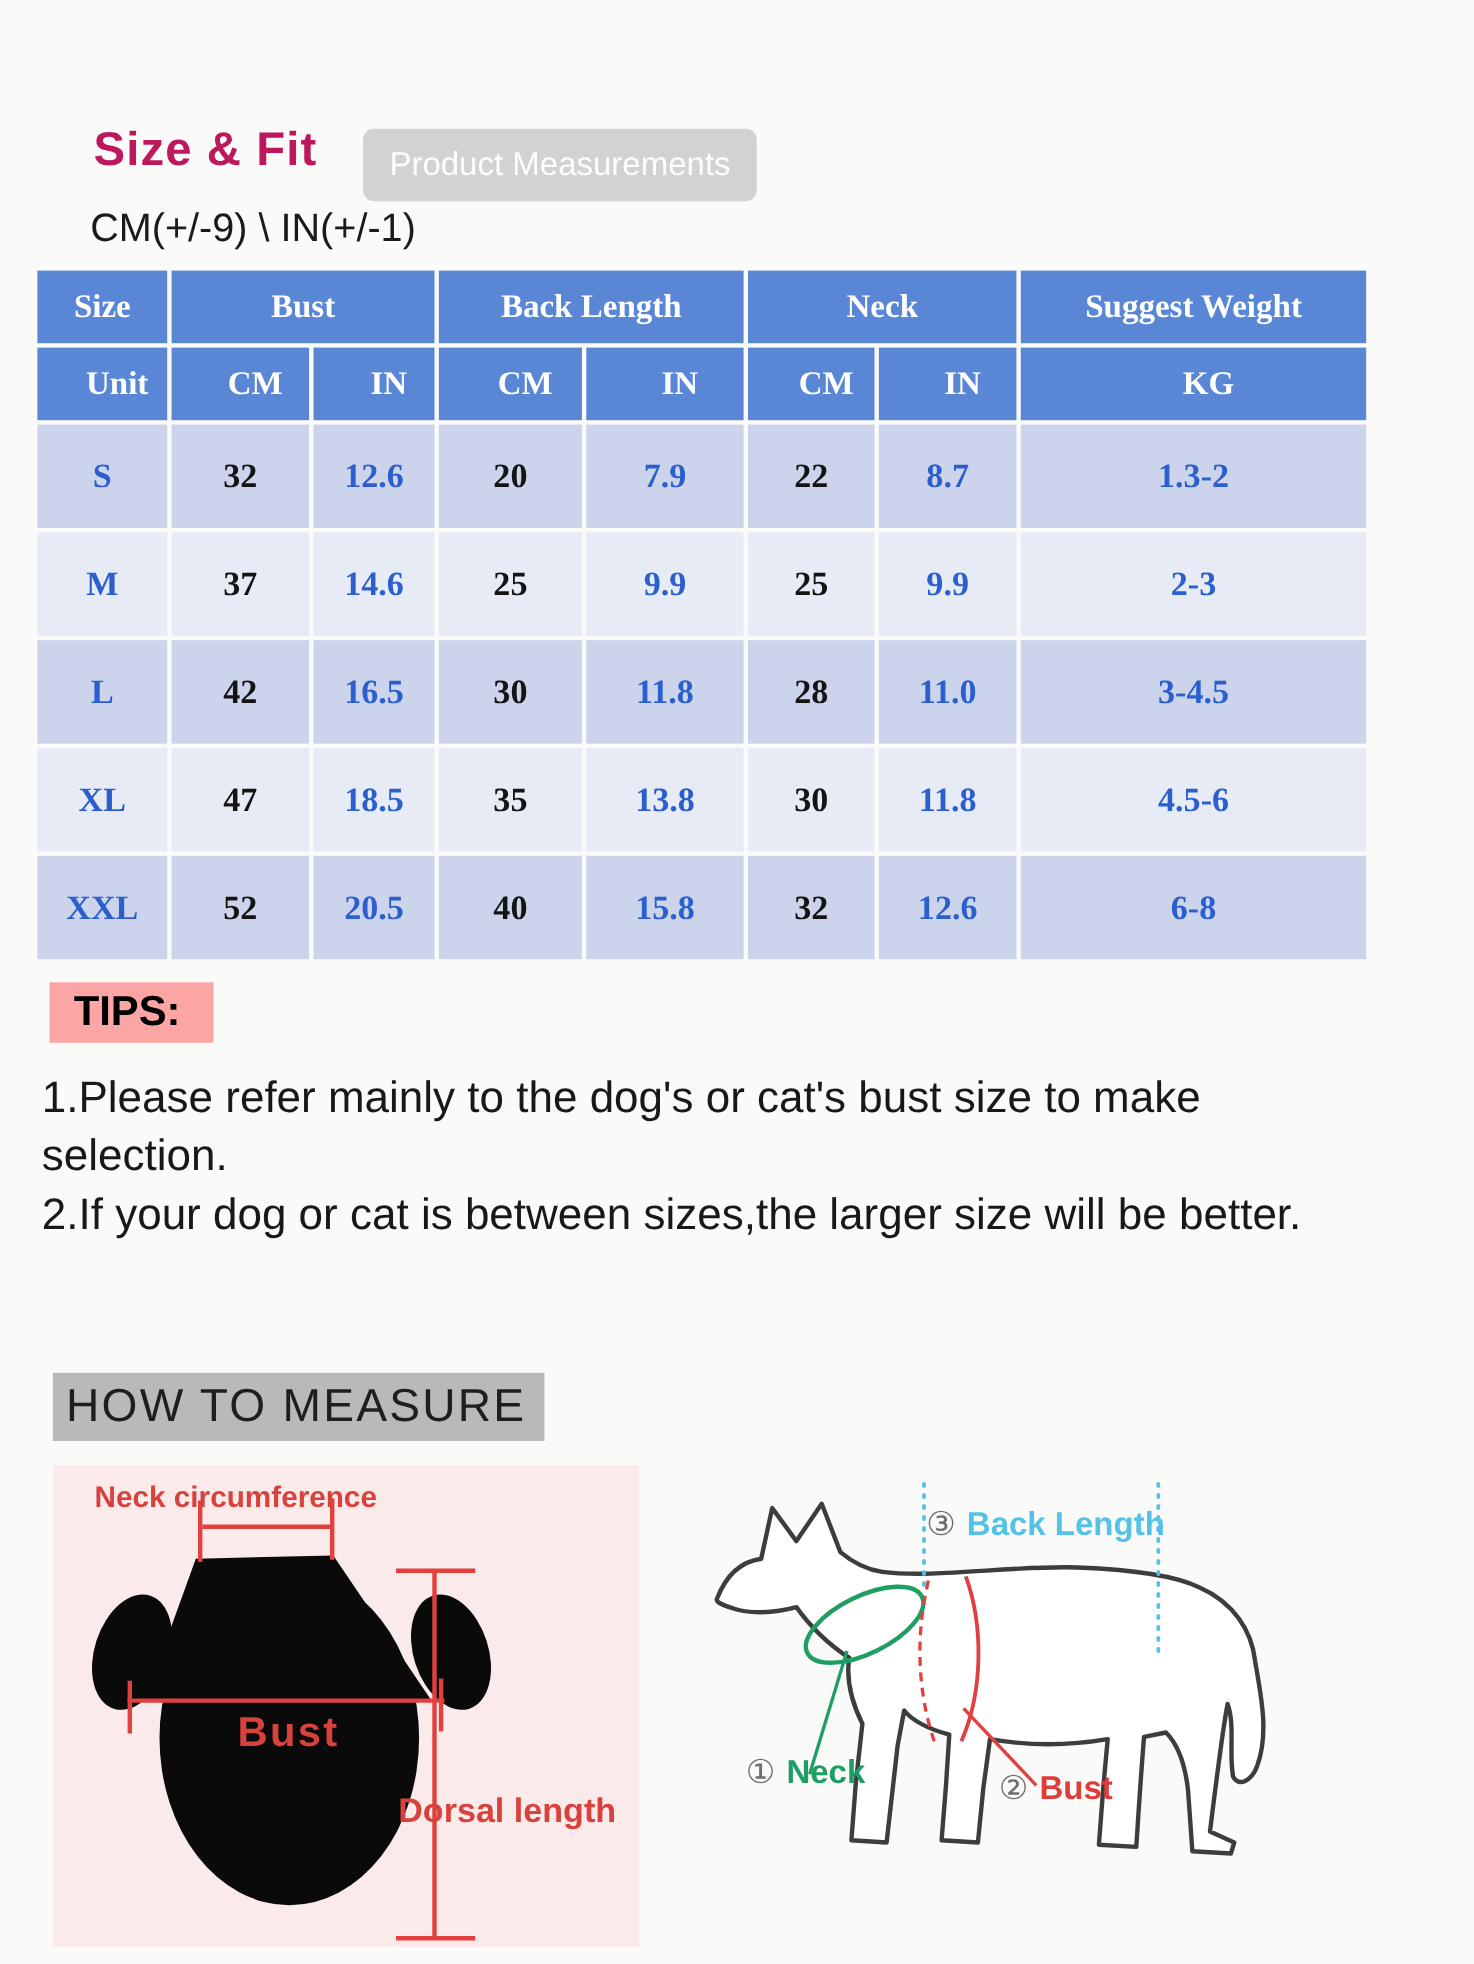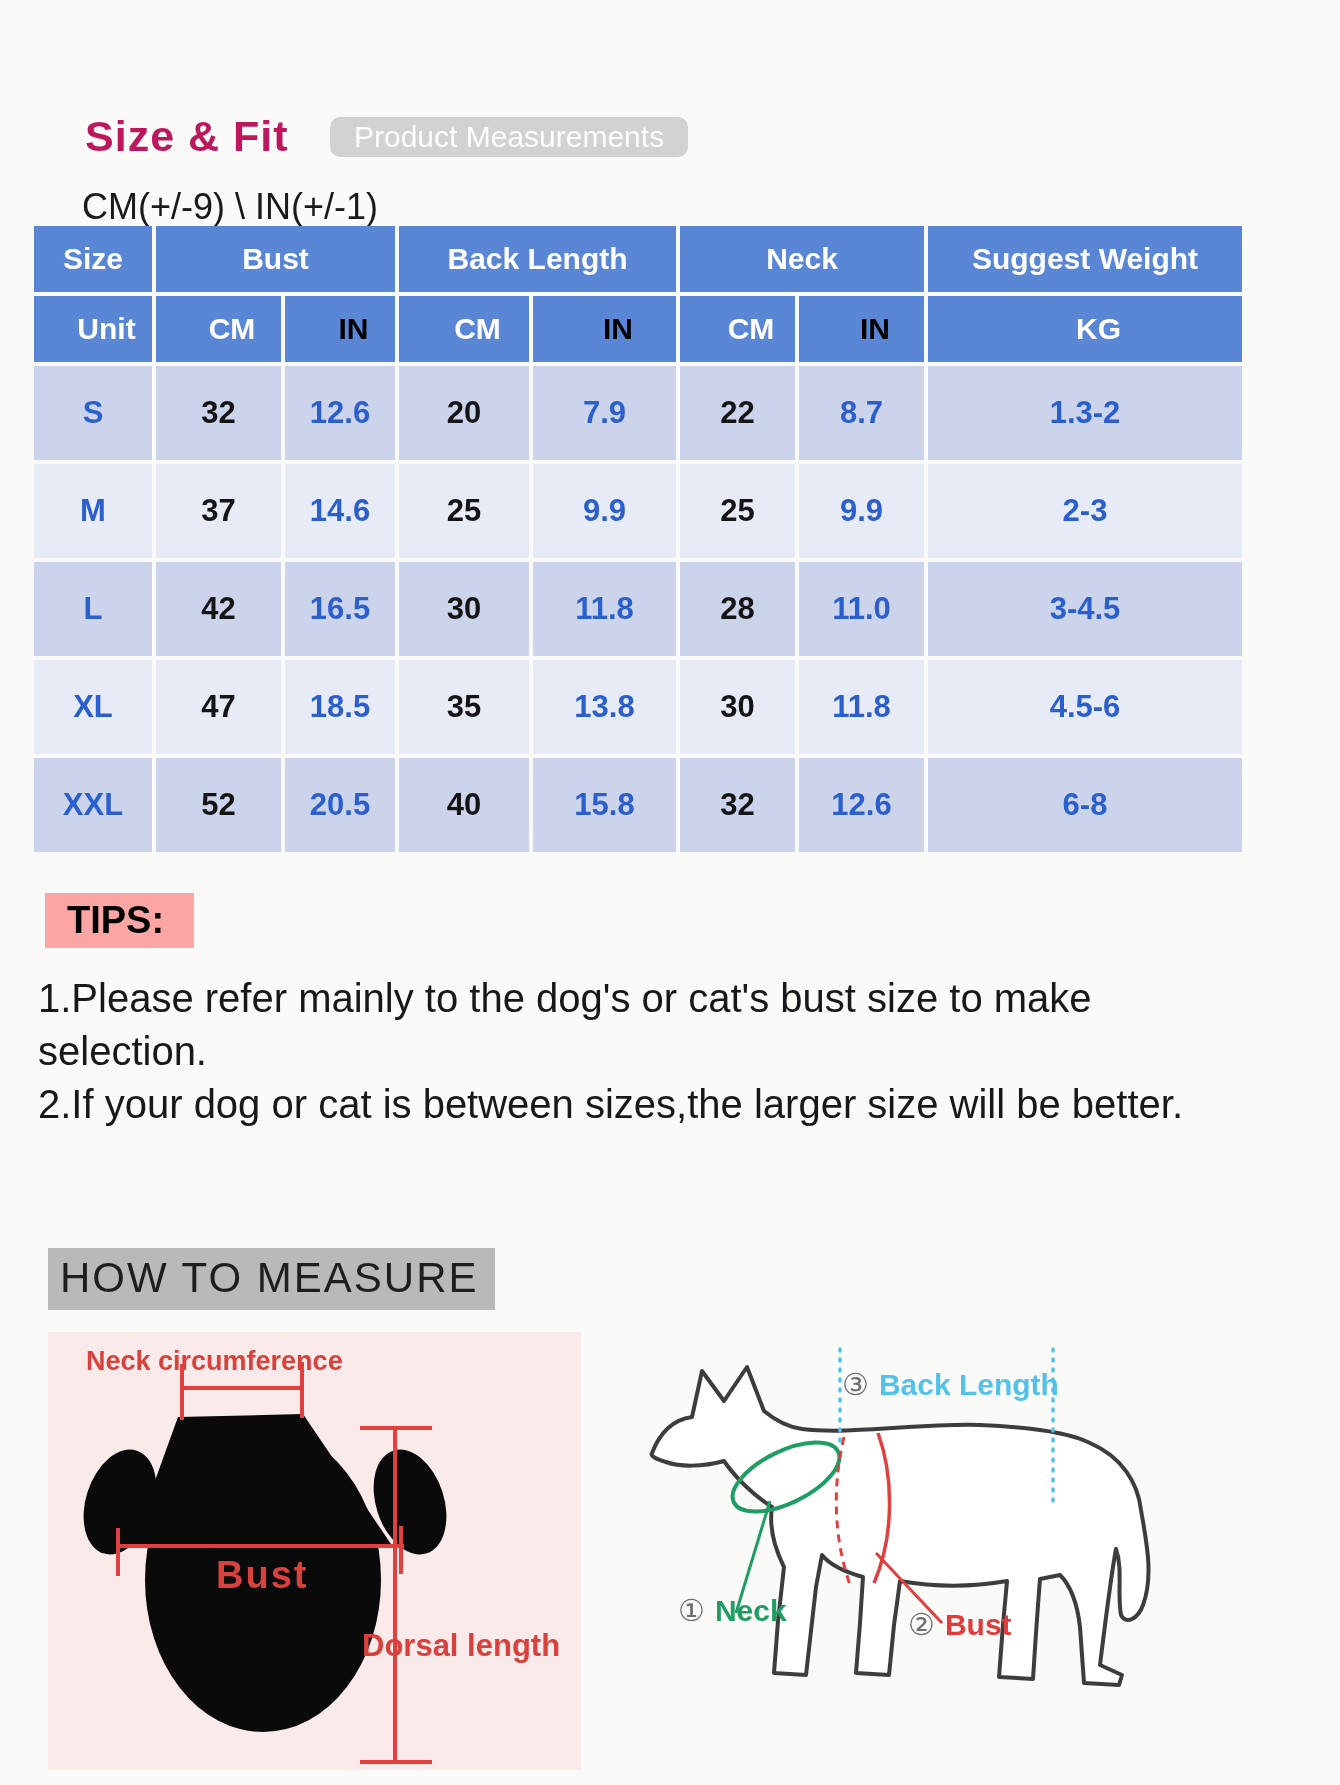--- a/index.html
+++ b/index.html
@@ -3,29 +3,29 @@
 <meta charset="utf-8">
 <style>
   html,body{margin:0;padding:0;background:#fafaf9;}
   #page{position:relative;width:1340px;height:1785px;background:#fafaf9;overflow:hidden;
         font-family:"Liberation Sans", sans-serif;color:#1c1c1c;}
 
   .abs{position:absolute;}
 
   #page-title{left:85px;top:112px;font-size:43px;font-weight:bold;color:#be185d;letter-spacing:1px;}
   #badge{left:330px;top:117px;background:#d2d2d2;color:#fdfdfd;font-size:30px;
-         padding:3px 24px;border-radius:10px;}
+         padding:16px 24px;border-radius:10px;}
   #tolerance{left:82px;top:186px;font-size:36px;color:#1a1a1a;}
 
   
-  #size-table{left:30px;top:222px;border-collapse:separate;border-spacing:4px;table-layout:fixed;width:1216px;}
+  #size-table{left:30px;top:242px;border-collapse:separate;border-spacing:4px;table-layout:fixed;width:1216px;font-family:Liberation Serif, serif;}
   #size-table th{background:#5987d5;color:#ffffff;font-size:30px;font-weight:bold;}
   #size-table .hrow1 th{height:64px;}
   #size-table .hrow2 th{height:64px;padding-left:28px;}
-  #size-table th.in-h{color:#000000;margin-top:33px;}
+  #size-table th.in-h{color:#ffffff;margin-top:33px;}
   #size-table td{height:92px;text-align:center;font-size:31px;font-weight:bold;}
   #size-table tr.odd td{background:#ccd4ec;}
   #size-table tr.even td{background:#e7ebf6;}
   #size-table td.c-size{color:#2b5fce;}
   #size-table td.c-cm{color:#141414;margin-left:45px;}
   #size-table td.c-in{color:#2b5fce;}
   #size-table td.c-kg{color:#2b5fce;}
 
   
   #tips-label{left:45px;top:893px;background:#fca5a5;color:#000;font-size:38px;font-weight:bold;

